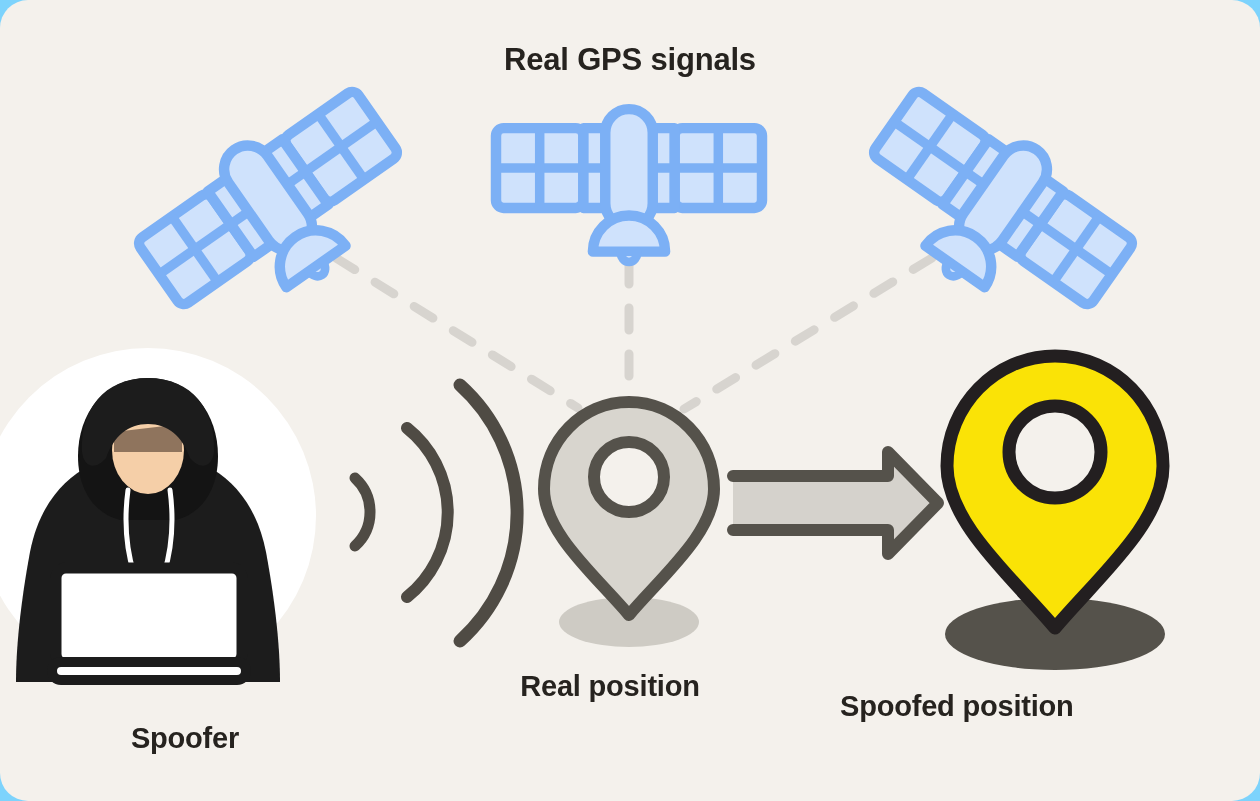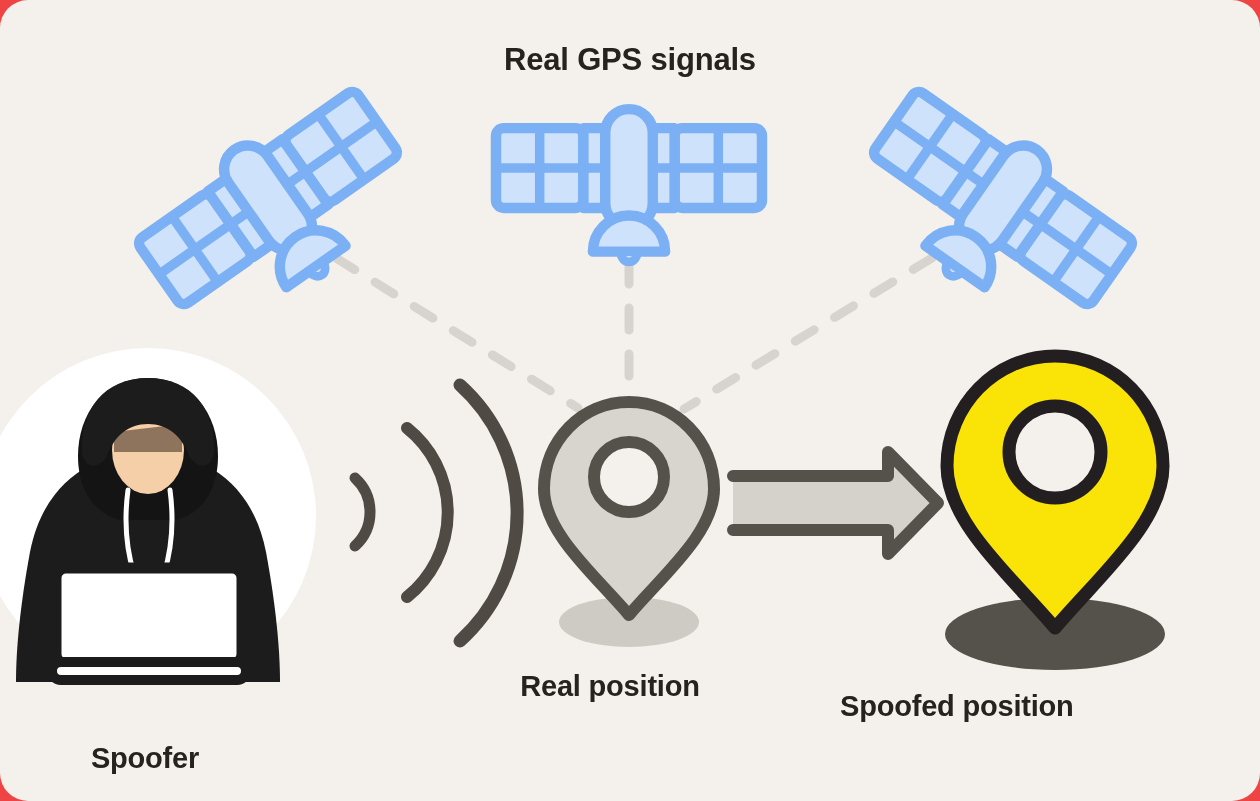--- a/index.html
+++ b/index.html
@@ -9,21 +9,21 @@
     background: #ffffff;
   }
   body {
     font-family: "Liberation Sans", sans-serif;
   }
   #stage {
     position: relative;
     width: 1260px;
     height: 801px;
     overflow: hidden;
-    background: #ef4444;
+    background: #7dd3fc;
   }
   #canvas {
     position: absolute;
     inset: 0;
     background: #f4f1ec;
     border-radius: 28px;
   }
   .layer {
     position: absolute;
     left: 0;
@@ -44,21 +44,22 @@
     left: 0;
     width: 1260px;
     text-align: center;
     top: 42px;
   }
   #label-spoofer {
     font-size: 29px;
     left: 0;
     width: 290px;
     text-align: center;
-    top: 742px;
+    top: 722px;
+    padding-left: 40px;
   }
   #label-real-position {
     font-size: 29px;
     left: 410px;
     width: 400px;
     text-align: center;
     top: 670px;
   }
   #label-spoofed-position {
     font-size: 29px;

